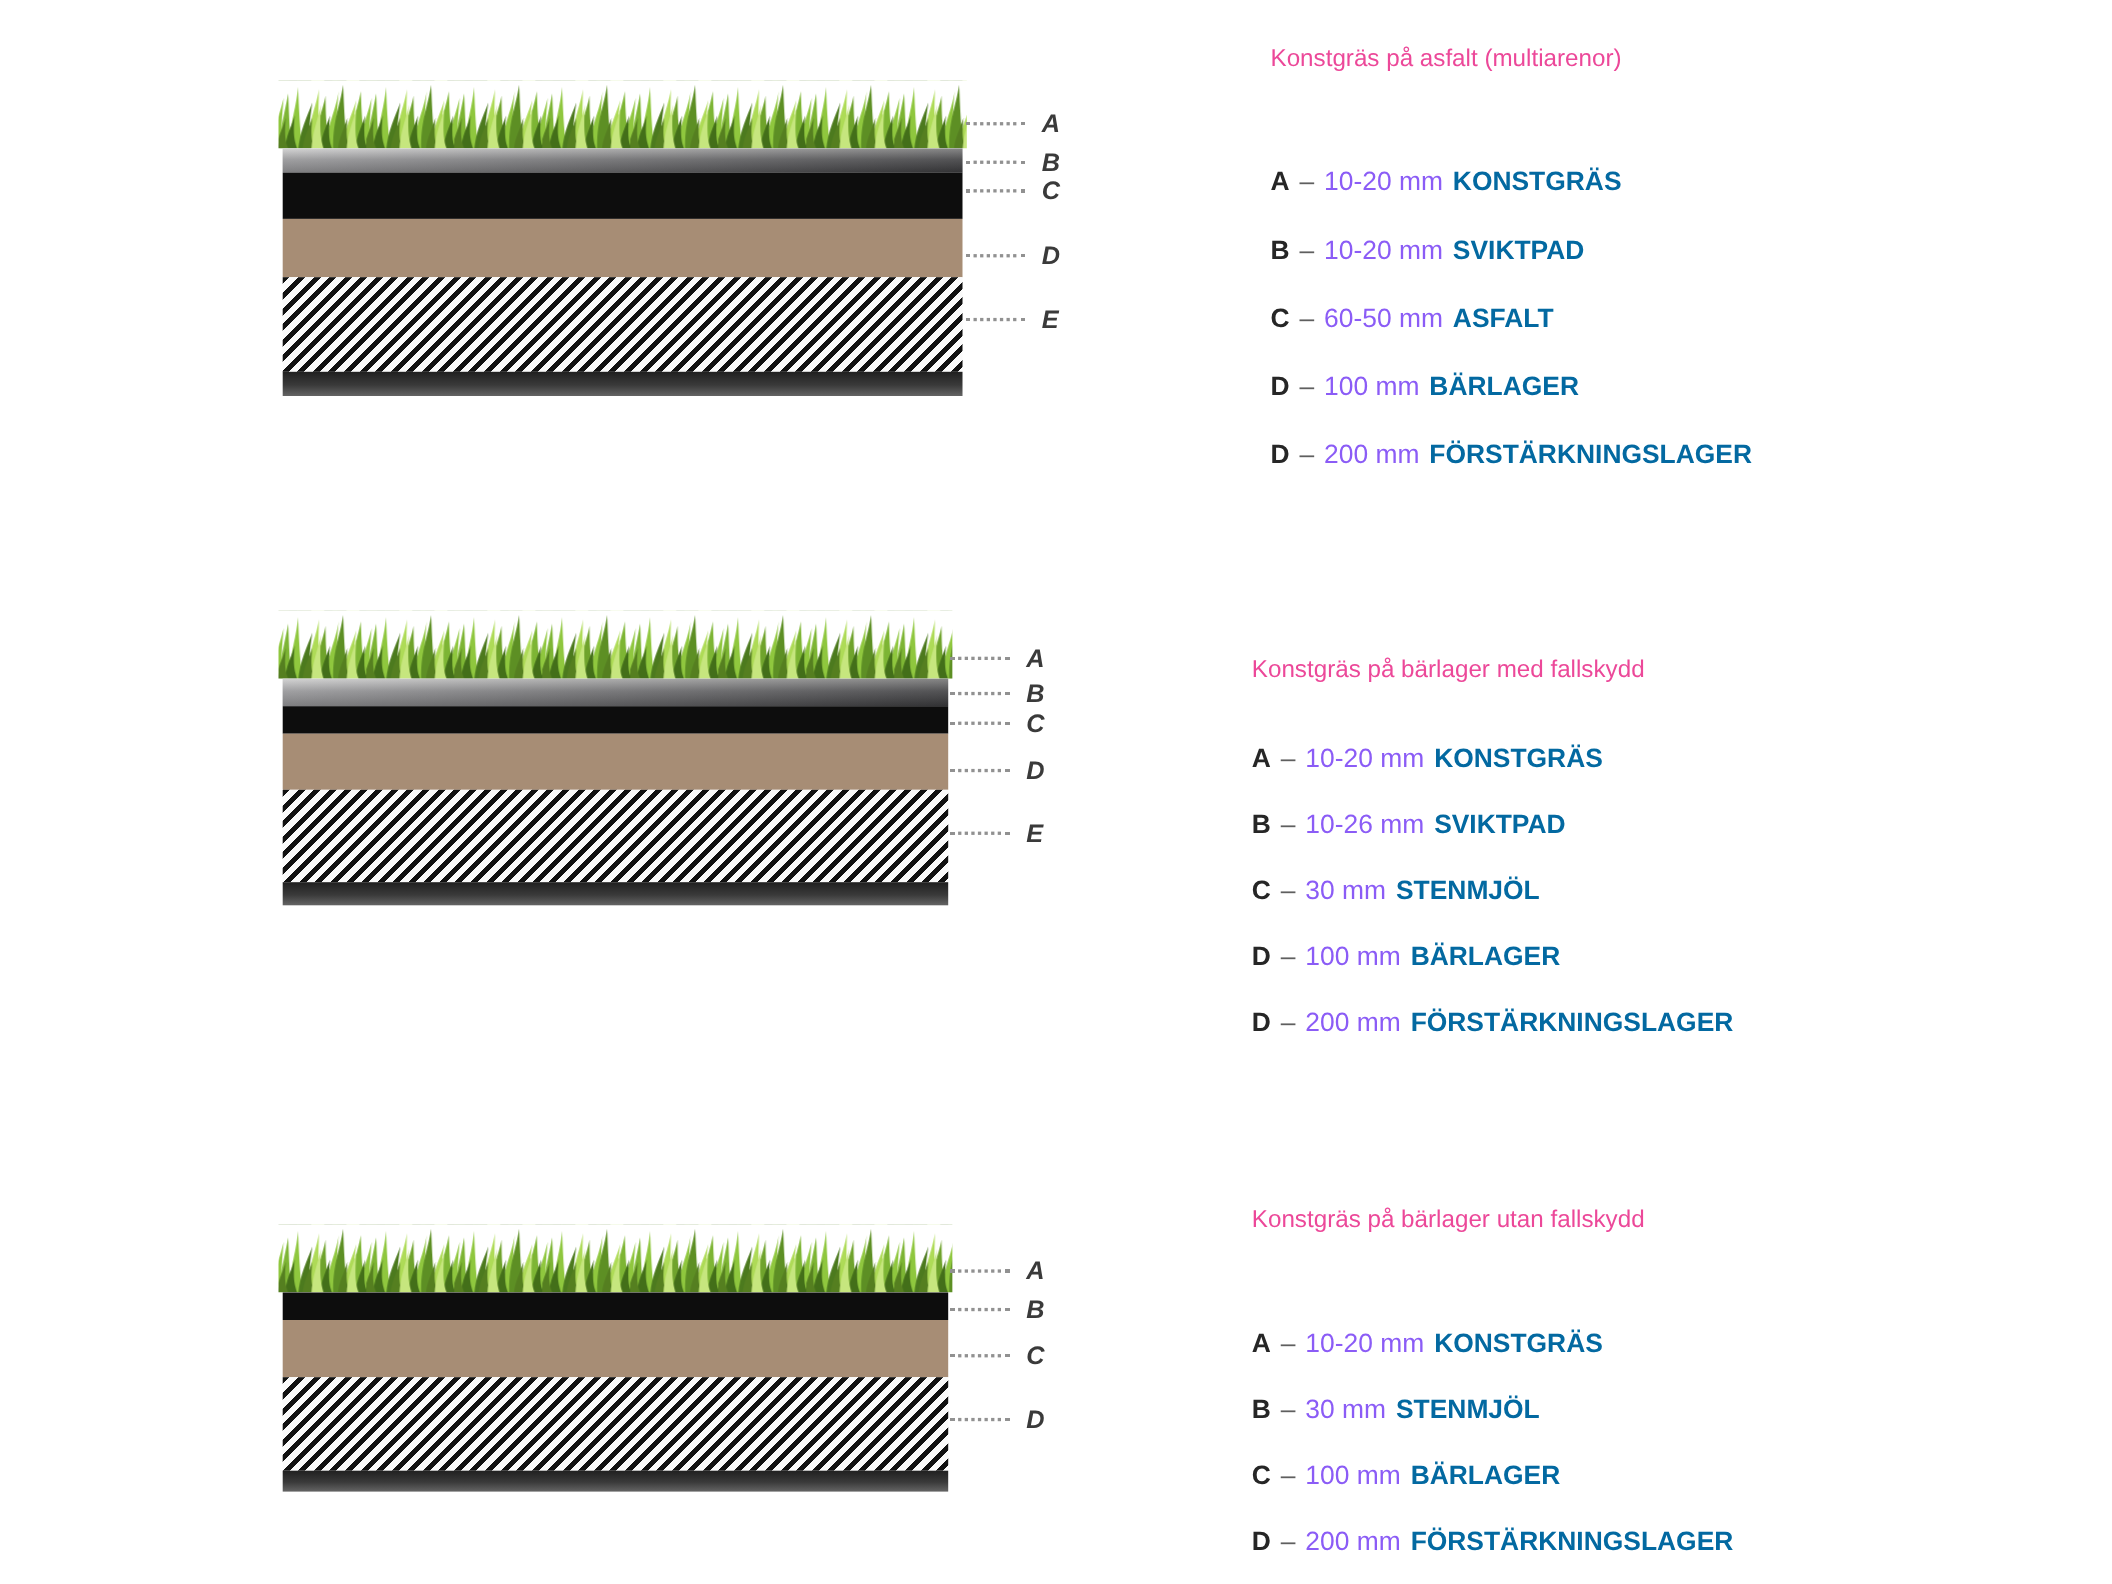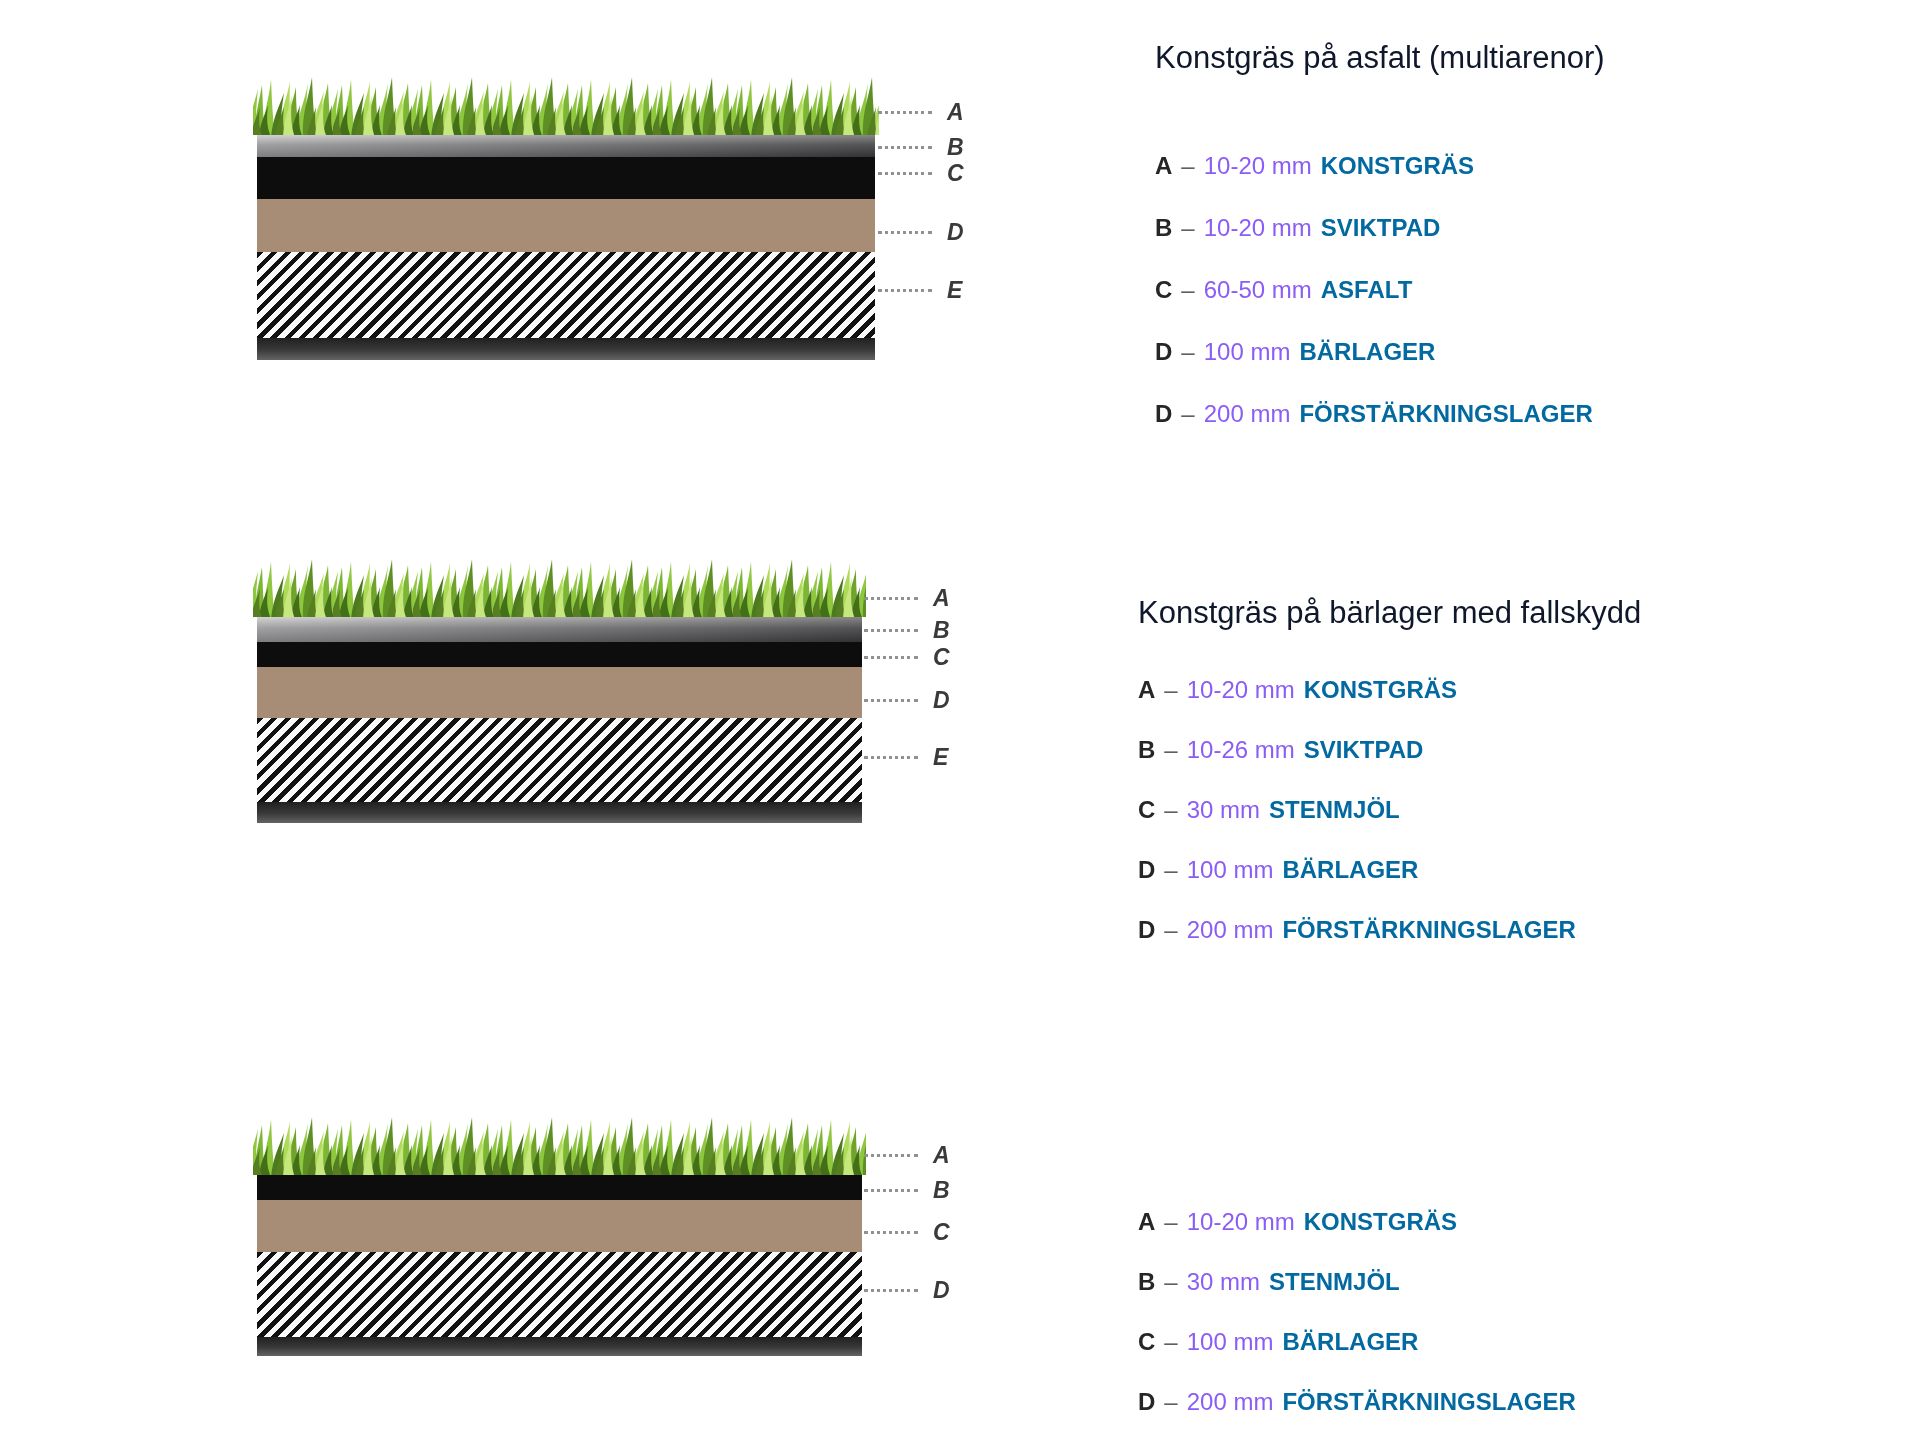--- a/index.html
+++ b/index.html
@@ -15,21 +15,21 @@
       linear-gradient(to right, rgba(255,255,255,.30), rgba(0,0,0,.30)),
       linear-gradient(to bottom,#c0c0c0 0%,#77777a 45%,#47474a 100%);
   }
   .layer.black{background:#0d0d0d;}
   .layer.brown{background:#a78d75;}
   .layer.hatch{background:repeating-linear-gradient(135deg,#111111 0 4.5px,#fafafa 4.5px 10px);}
   .layer.strip{background:linear-gradient(to bottom,#202020 0%,#3a3a3a 55%,#646464 100%);}
   .lab{position:absolute;display:flex;align-items:center;height:24px;}
   .leader{width:54px;border-top:3px dotted #919191;margin-right:15px;}
   .letter{font-style:italic;font-weight:700;font-size:23px;color:#3a3a3a;}
-  .title{position:absolute;font-size:31px;color:#0f172a;white-space:nowrap;}
+  .title{position:absolute;font-size:22px;color:#ec4899;white-space:nowrap;}
   .legend{position:absolute;display:flex;flex-direction:column;}
   .legend .item{display:flex;align-items:center;height:28px;font-size:24px;white-space:nowrap;}
   .k{font-weight:700;color:#262626;}
   .sep{color:#5f5f5f;margin:0 9px;}
   .size{color:#8b5cf6;}
   .mat{font-weight:700;color:#0369a1;margin-left:9px;}
 </style>
 </head>
 <body>
 
@@ -211,20 +211,21 @@
     </div>
   <div class="lab" style="left:864px;top:1220px;">
       <span class="leader"></span>
       <span class="letter">C</span>
     </div>
   <div class="lab" style="left:864px;top:1278px;">
       <span class="leader"></span>
       <span class="letter">D</span>
     </div>
 
+  <div class="title" style="left:1138px;top:1095px;">Konstgräs på bärlager utan fallskydd</div>
   <div class="legend" style="left:1138px;top:1208px;gap:32px;">
     <div class="item">
         <span class="k">A</span>
         <span class="sep">–</span>
         <span class="size">10-20 mm</span>
         <span class="mat">KONSTGRÄS</span>
       </div>
     <div class="item">
         <span class="k">B</span>
         <span class="sep">–</span>

